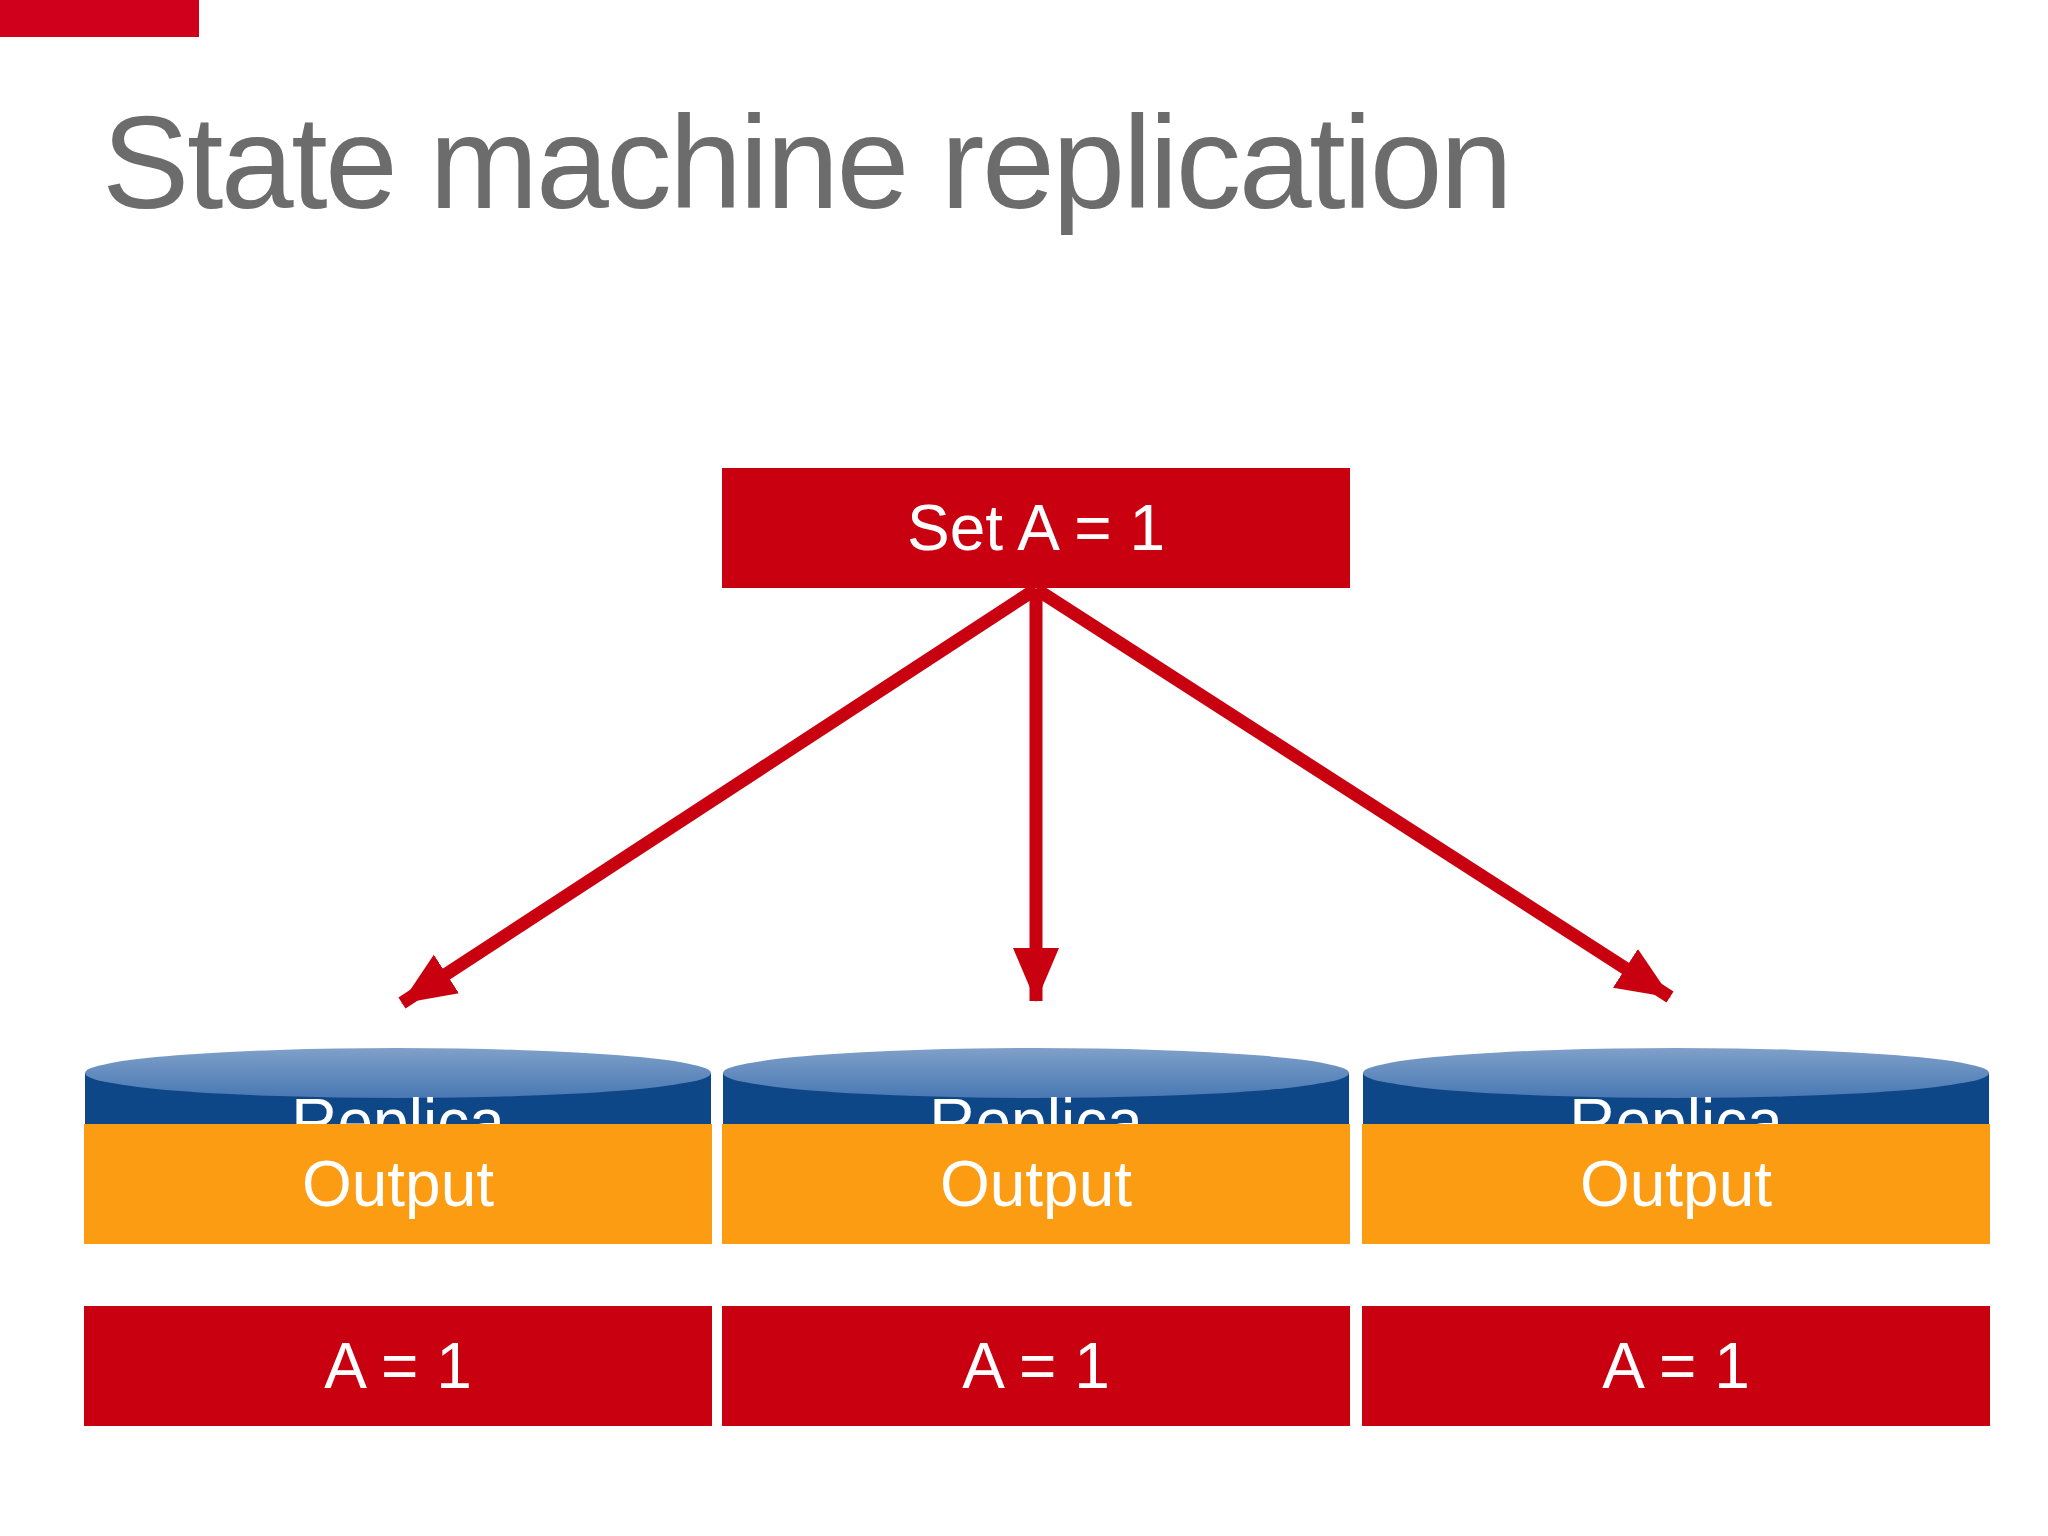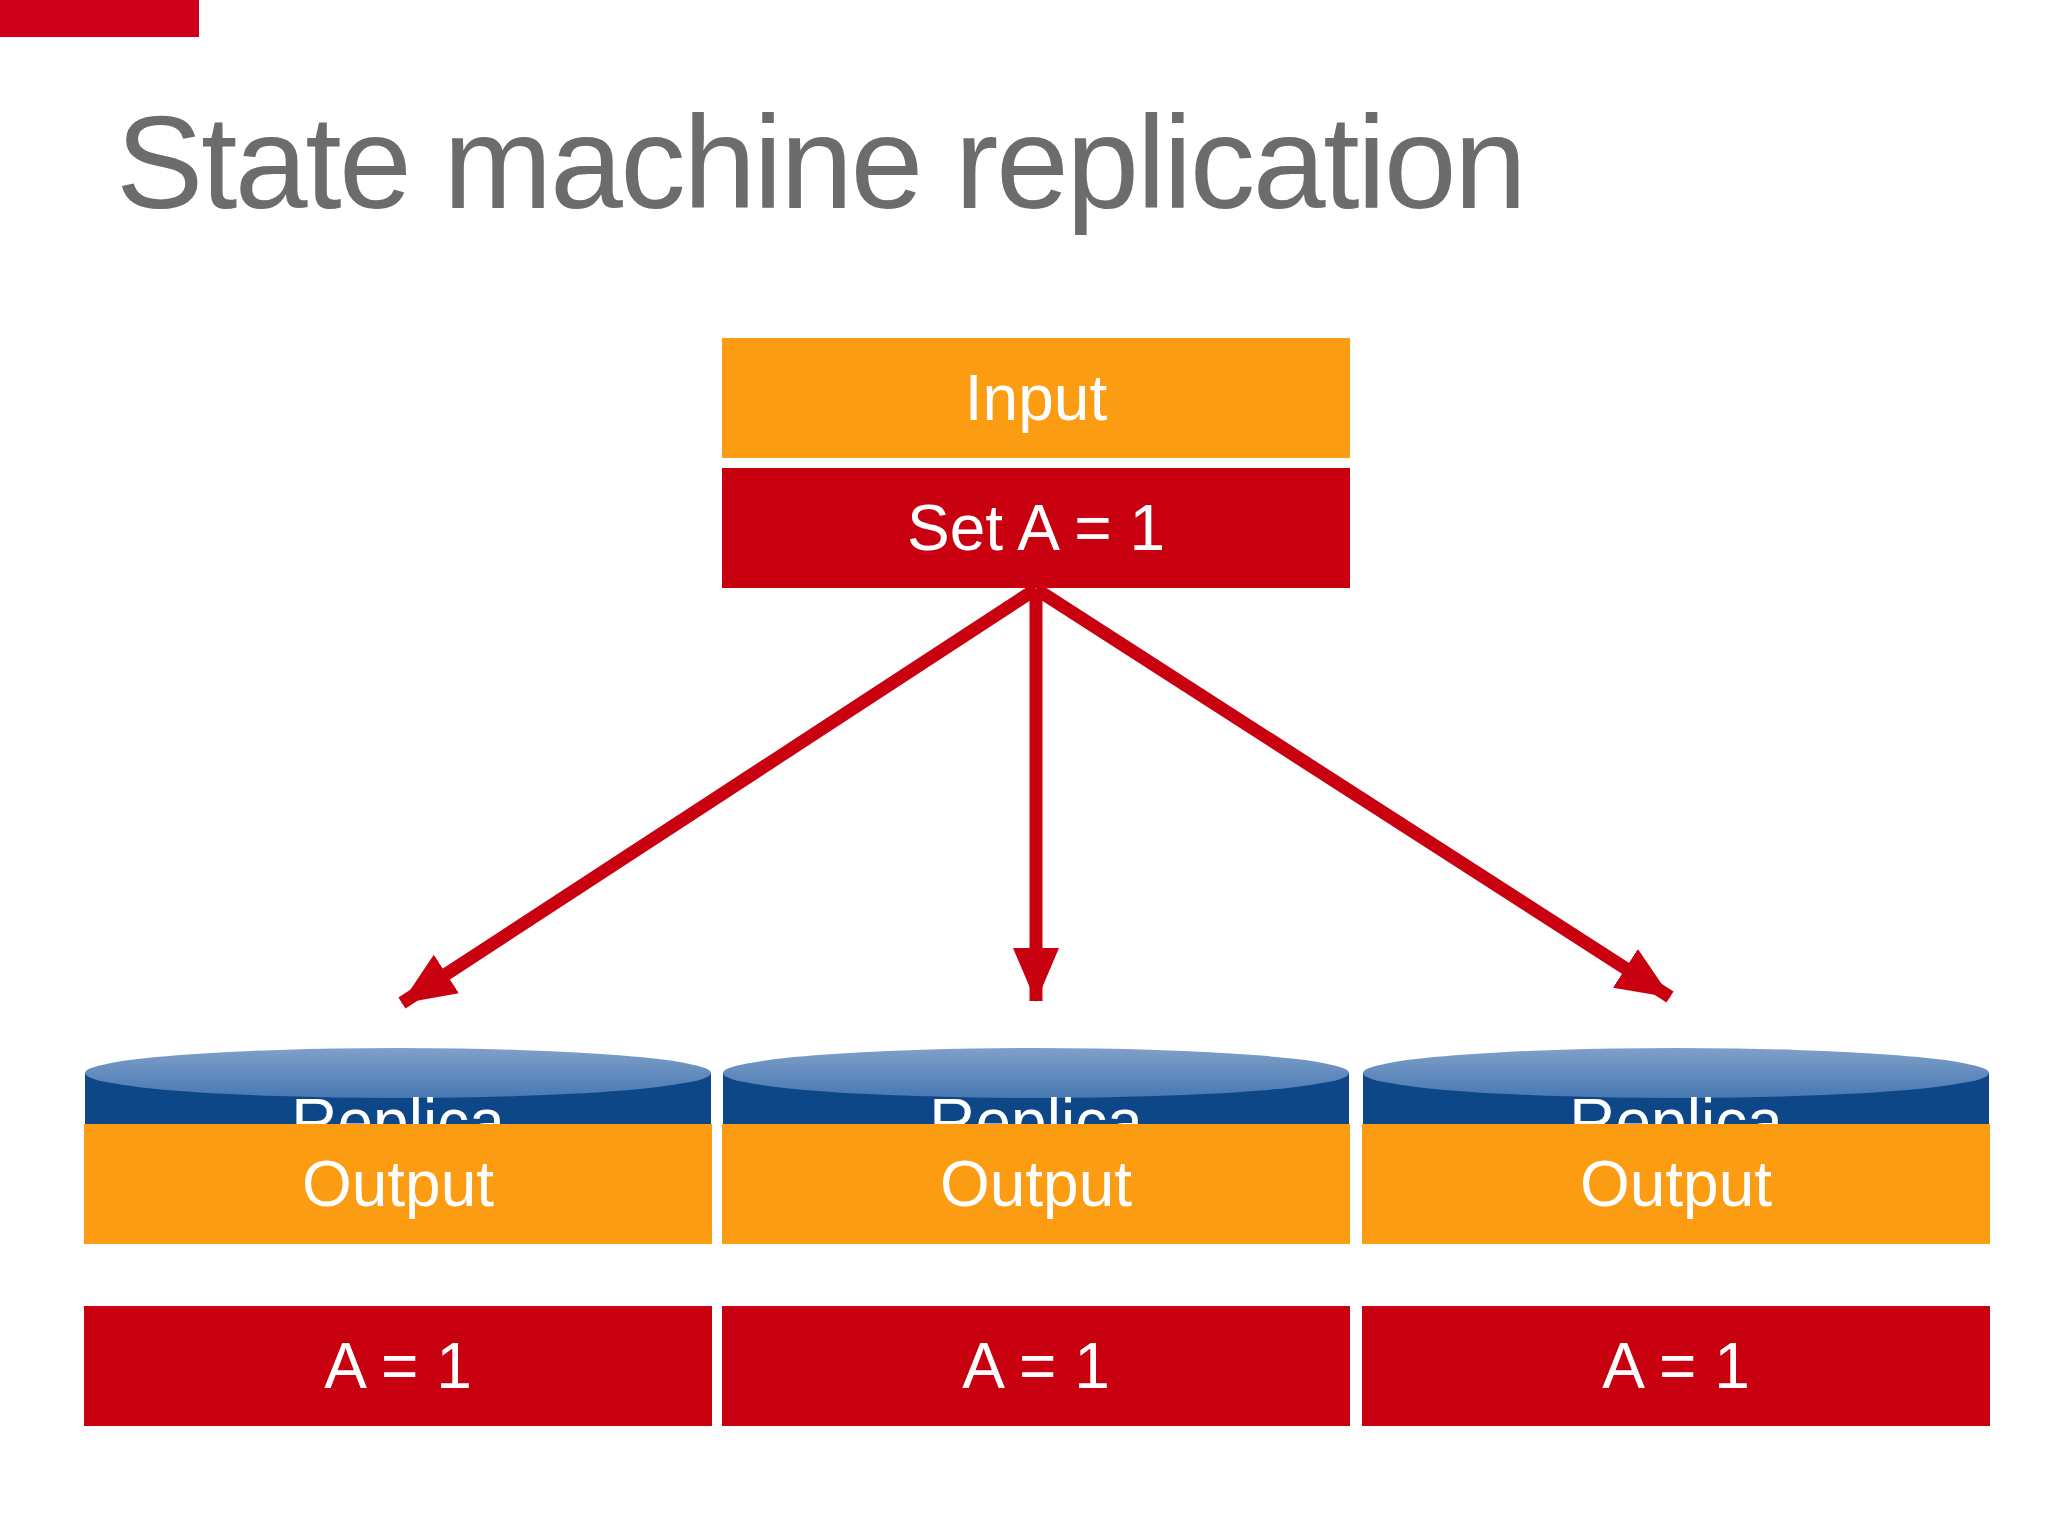--- a/index.html
+++ b/index.html
@@ -18,21 +18,21 @@
   .top-bar {
     position: absolute;
     left: 0;
     top: 0;
     width: 199px;
     height: 37px;
     background: #d0001c;
   }
   .title {
     position: absolute;
-    left: 116px;
+    left: 102px;
     top: 88px;
     margin: 0;
     font-size: 131px;
     font-weight: 400;
     letter-spacing: -2.5px;
     color: #6c6c6c;
     white-space: nowrap;
     line-height: 1.15;
   }
   .box {
@@ -98,23 +98,20 @@
 </style>
 </head>
 <body>
 
 <div class="slide">
 
   <div class="top-bar"></div>
 
   <h1 class="title">State machine replication</h1>
 
-  <div class="box orange input-box">
-    <span>Input</span>
-  </div>
   <div class="box red set-box">
     <span>Set A = 1</span>
   </div>
 
   <svg class="arrows" viewBox="0 0 2048 1536" aria-hidden="true">
     <defs>
       <marker id="arrowhead" markerUnits="userSpaceOnUse" markerWidth="58" markerHeight="48" refX="53" refY="23" orient="auto">
         <path d="M0 0 L54 23 L0 46 Z" fill="#c9000f"></path>
       </marker>
     </defs>

